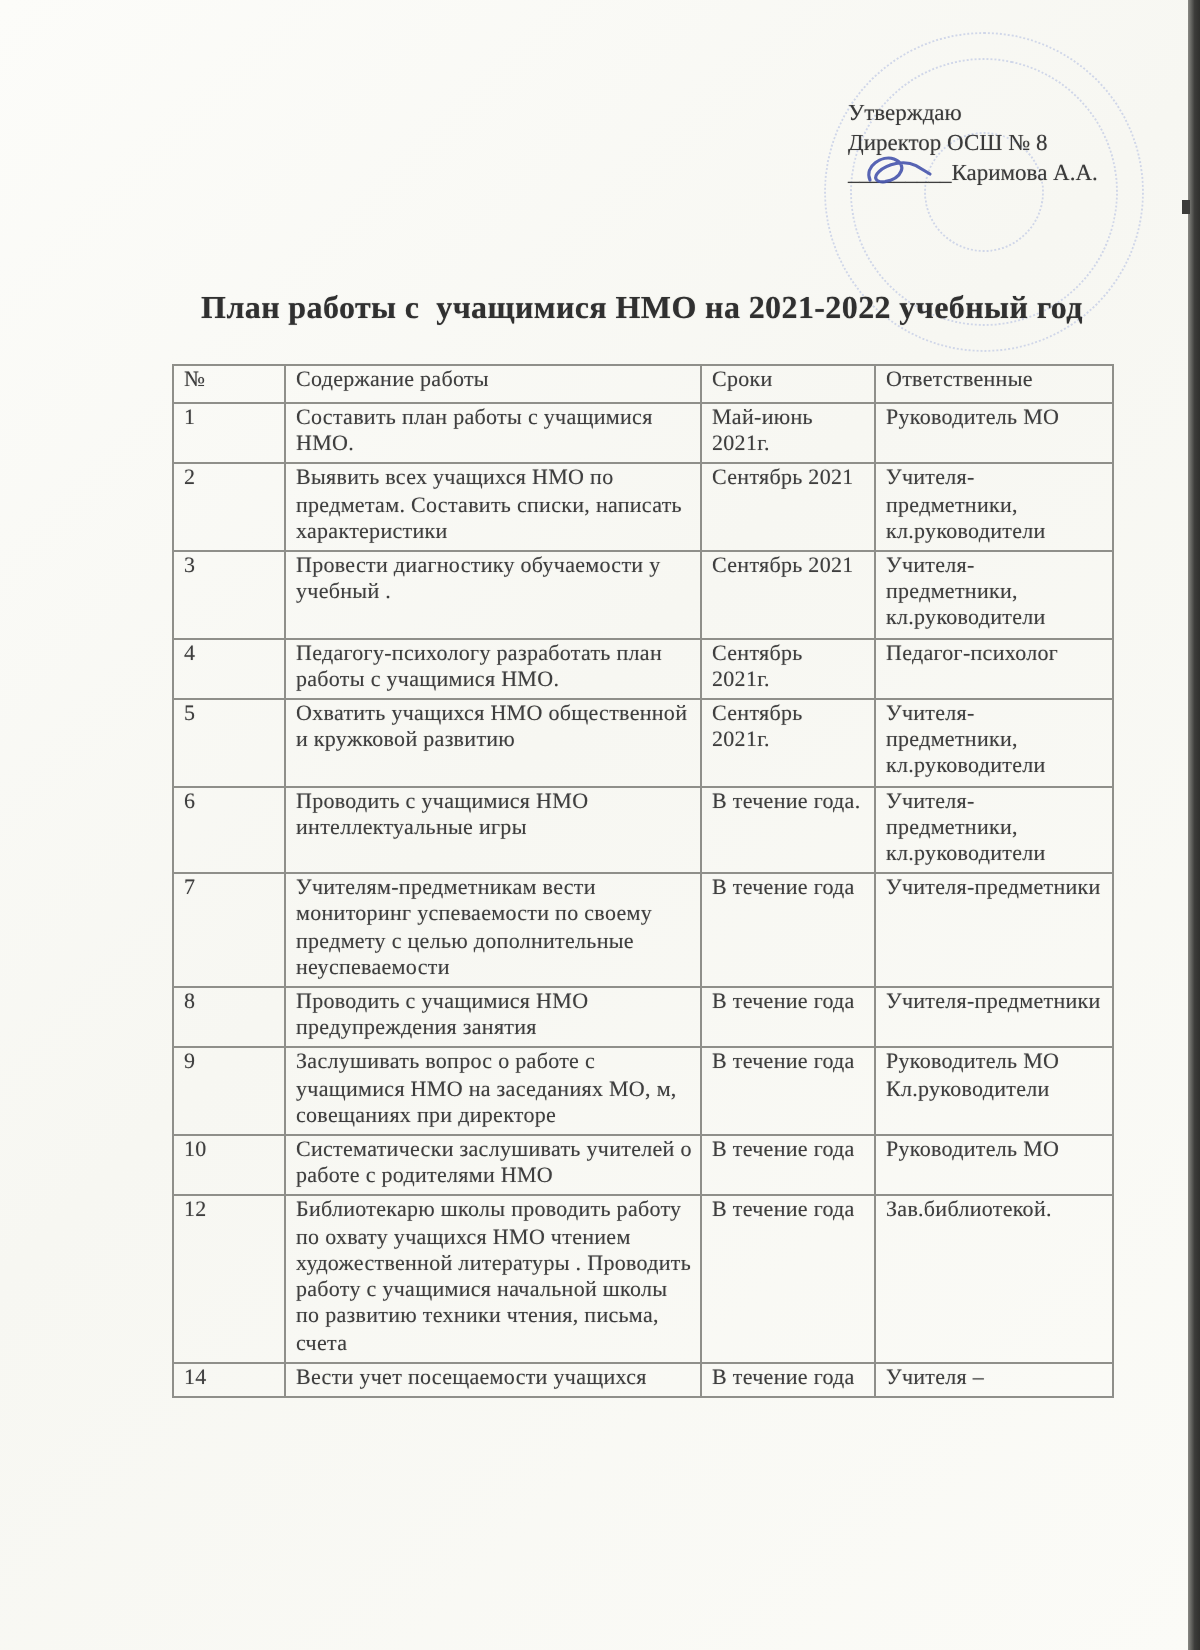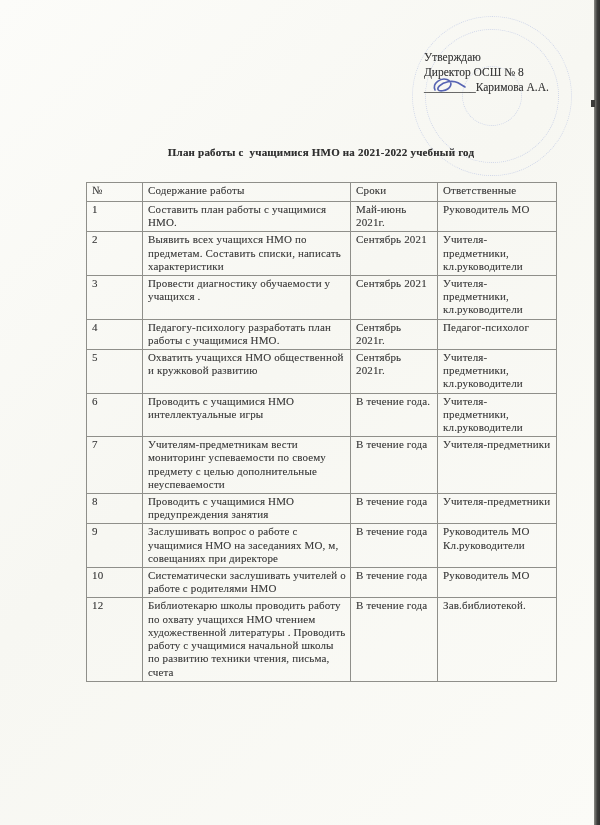--- a/index.html
+++ b/index.html
@@ -19,21 +19,21 @@
   .stamp .ring{position:absolute;border-radius:50%;border:1.6px dotted #aab7e0;}
   .ring.outer{inset:0;}
   .ring.mid{inset:13px;border-width:1.3px;transform:rotate(12deg);}
   .ring.inner{inset:50px;border-width:1.2px;transform:rotate(-8deg);}
   
   .approval{position:absolute;left:424px;top:50px;font-size:11.5px;line-height:15px;
     color:#3a3a3a;text-shadow:0 0 .5px rgba(60,60,60,.45);white-space:nowrap;}
   .sig-wrap{position:absolute;left:4px;top:24px;width:44px;height:24px;}
   
   .doc-title{position:absolute;left:86px;top:146px;width:470px;text-align:center;
-    font-size:11px;font-weight:bold;letter-spacing:.2px;color:#303030;
+    font-size:16px;font-weight:bold;letter-spacing:.2px;color:#303030;
     text-shadow:0 0 .5px rgba(40,40,40,.5);white-space:pre-wrap;}
   
   .plan-table{position:absolute;left:86px;top:182px;width:470px;border-collapse:collapse;
     table-layout:fixed;}
   .plan-table th,.plan-table td{
     border:1px solid #8f8f8a;vertical-align:top;text-align:left;font-weight:normal;
     font-size:11px;line-height:13.2px;letter-spacing:.15px;color:#3e3e3e;
     padding:1px 4px 2px 5px;text-shadow:0 0 .5px rgba(60,60,60,.4);
     overflow:hidden;}
   .plan-table th{height:15px;}
@@ -88,21 +88,21 @@
           <td>Руководитель МО</td>
         </tr>
         <tr>
           <td>2</td>
           <td>Выявить всех учащихся НМО по предметам. Составить списки, написать характеристики</td>
           <td>Сентябрь 2021</td>
           <td>Учителя-предметники, кл.руководители</td>
         </tr>
         <tr>
           <td>3</td>
-          <td>Провести диагностику обучаемости у учащихся .</td>
+          <td>Провести диагностику обучаемости у учебный .</td>
           <td>Сентябрь 2021</td>
           <td>Учителя-предметники, кл.руководители</td>
         </tr>
         <tr>
           <td>4</td>
           <td>Педагогу-психологу разработать план работы с учащимися НМО.</td>
           <td>Сентябрь 2021г.</td>
           <td>Педагог-психолог</td>
         </tr>
         <tr>
@@ -140,16 +140,22 @@
           <td>Систематически заслушивать учителей о работе с родителями НМО</td>
           <td>В течение года</td>
           <td>Руководитель МО</td>
         </tr>
         <tr>
           <td>12</td>
           <td>Библиотекарю школы проводить работу по охвату учащихся НМО чтением художественной литературы . Проводить работу с учащимися начальной школы по развитию техники чтения, письма, счета</td>
           <td>В течение года</td>
           <td>Зав.библиотекой.</td>
         </tr>
+        <tr>
+          <td>14</td>
+          <td>Вести учет посещаемости учащихся</td>
+          <td>В течение года</td>
+          <td>Учителя –</td>
+        </tr>
       </tbody>
   </table>
 
 </div>
 
 </body></html>

